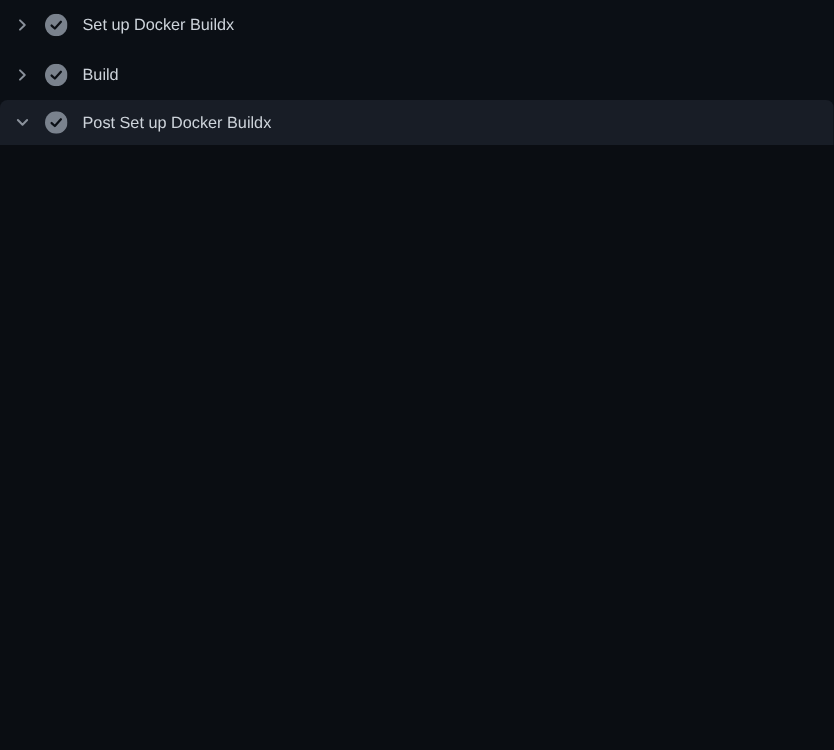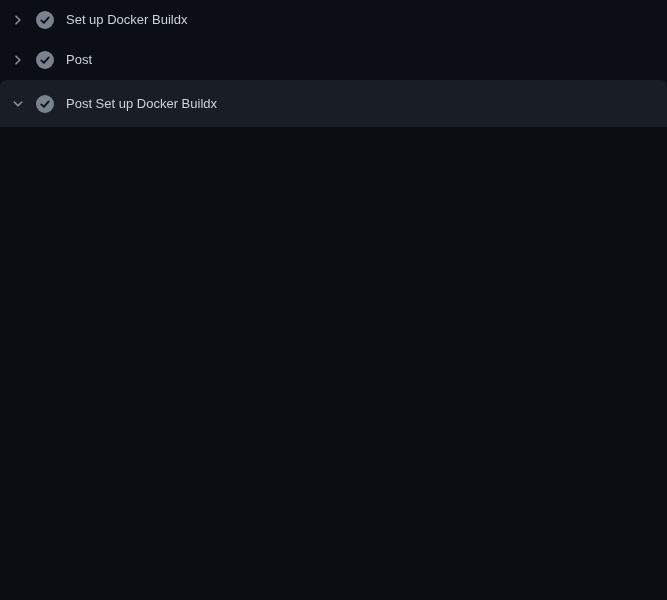--- a/index.html
+++ b/index.html
@@ -10,21 +10,21 @@
   }
   .app{width:667px;height:600px;display:flex;flex-direction:column;}
 
   
   .steps{background:var(--steps-bg,#0b0f15);}
   .step{
     height:40px;display:flex;align-items:center;
     padding:0 10px;cursor:pointer;box-sizing:border-box;
   }
   .step.expanded{
-    height:47px;background:var(--pill-bg,#181d26);
+    height:36px;background:var(--pill-bg,#181d26);
     border-radius:6px 6px 0 0;
   }
   .chev{width:16px;height:16px;display:flex;align-items:center;justify-content:center;
     color:var(--chevron,#8a919b);flex:0 0 16px;}
   .chev.down svg{transform:rotate(90deg);}
   .check{width:18px;height:18px;margin-left:10px;display:flex;align-items:center;justify-content:center;
     color:var(--circle,#7a828d);flex:0 0 18px;}
   .label{
     margin-left:12px;color:var(--step-text,#cdd3da);
     font-size:13px;line-height:16px;
@@ -71,21 +71,21 @@
       <svg width="16" height="16" viewBox="0 0 16 16">
         <path d="M6 4.3 L9.8 8 L6 11.7" fill="none" stroke="currentColor" stroke-width="1.6" stroke-linecap="round" stroke-linejoin="round"></path>
       </svg>
     </span>
     <span class="check">
       <svg width="18" height="18" viewBox="0 0 16 16">
         <circle cx="8" cy="8" r="8" fill="currentColor"></circle>
         <path d="M4.7 8.4 L7 10.5 L11.3 5.7" fill="none" stroke="#0b0f15" stroke-width="1.6" stroke-linecap="round" stroke-linejoin="round"></path>
       </svg>
     </span>
-    <span class="label">Post</span>
+    <span class="label">Build</span>
   </div>
 
 
   <div class="step expanded">
     <span class="chev down">
       <svg width="16" height="16" viewBox="0 0 16 16">
         <path d="M6 4.3 L9.8 8 L6 11.7" fill="none" stroke="currentColor" stroke-width="1.6" stroke-linecap="round" stroke-linejoin="round"></path>
       </svg>
     </span>
     <span class="check">

